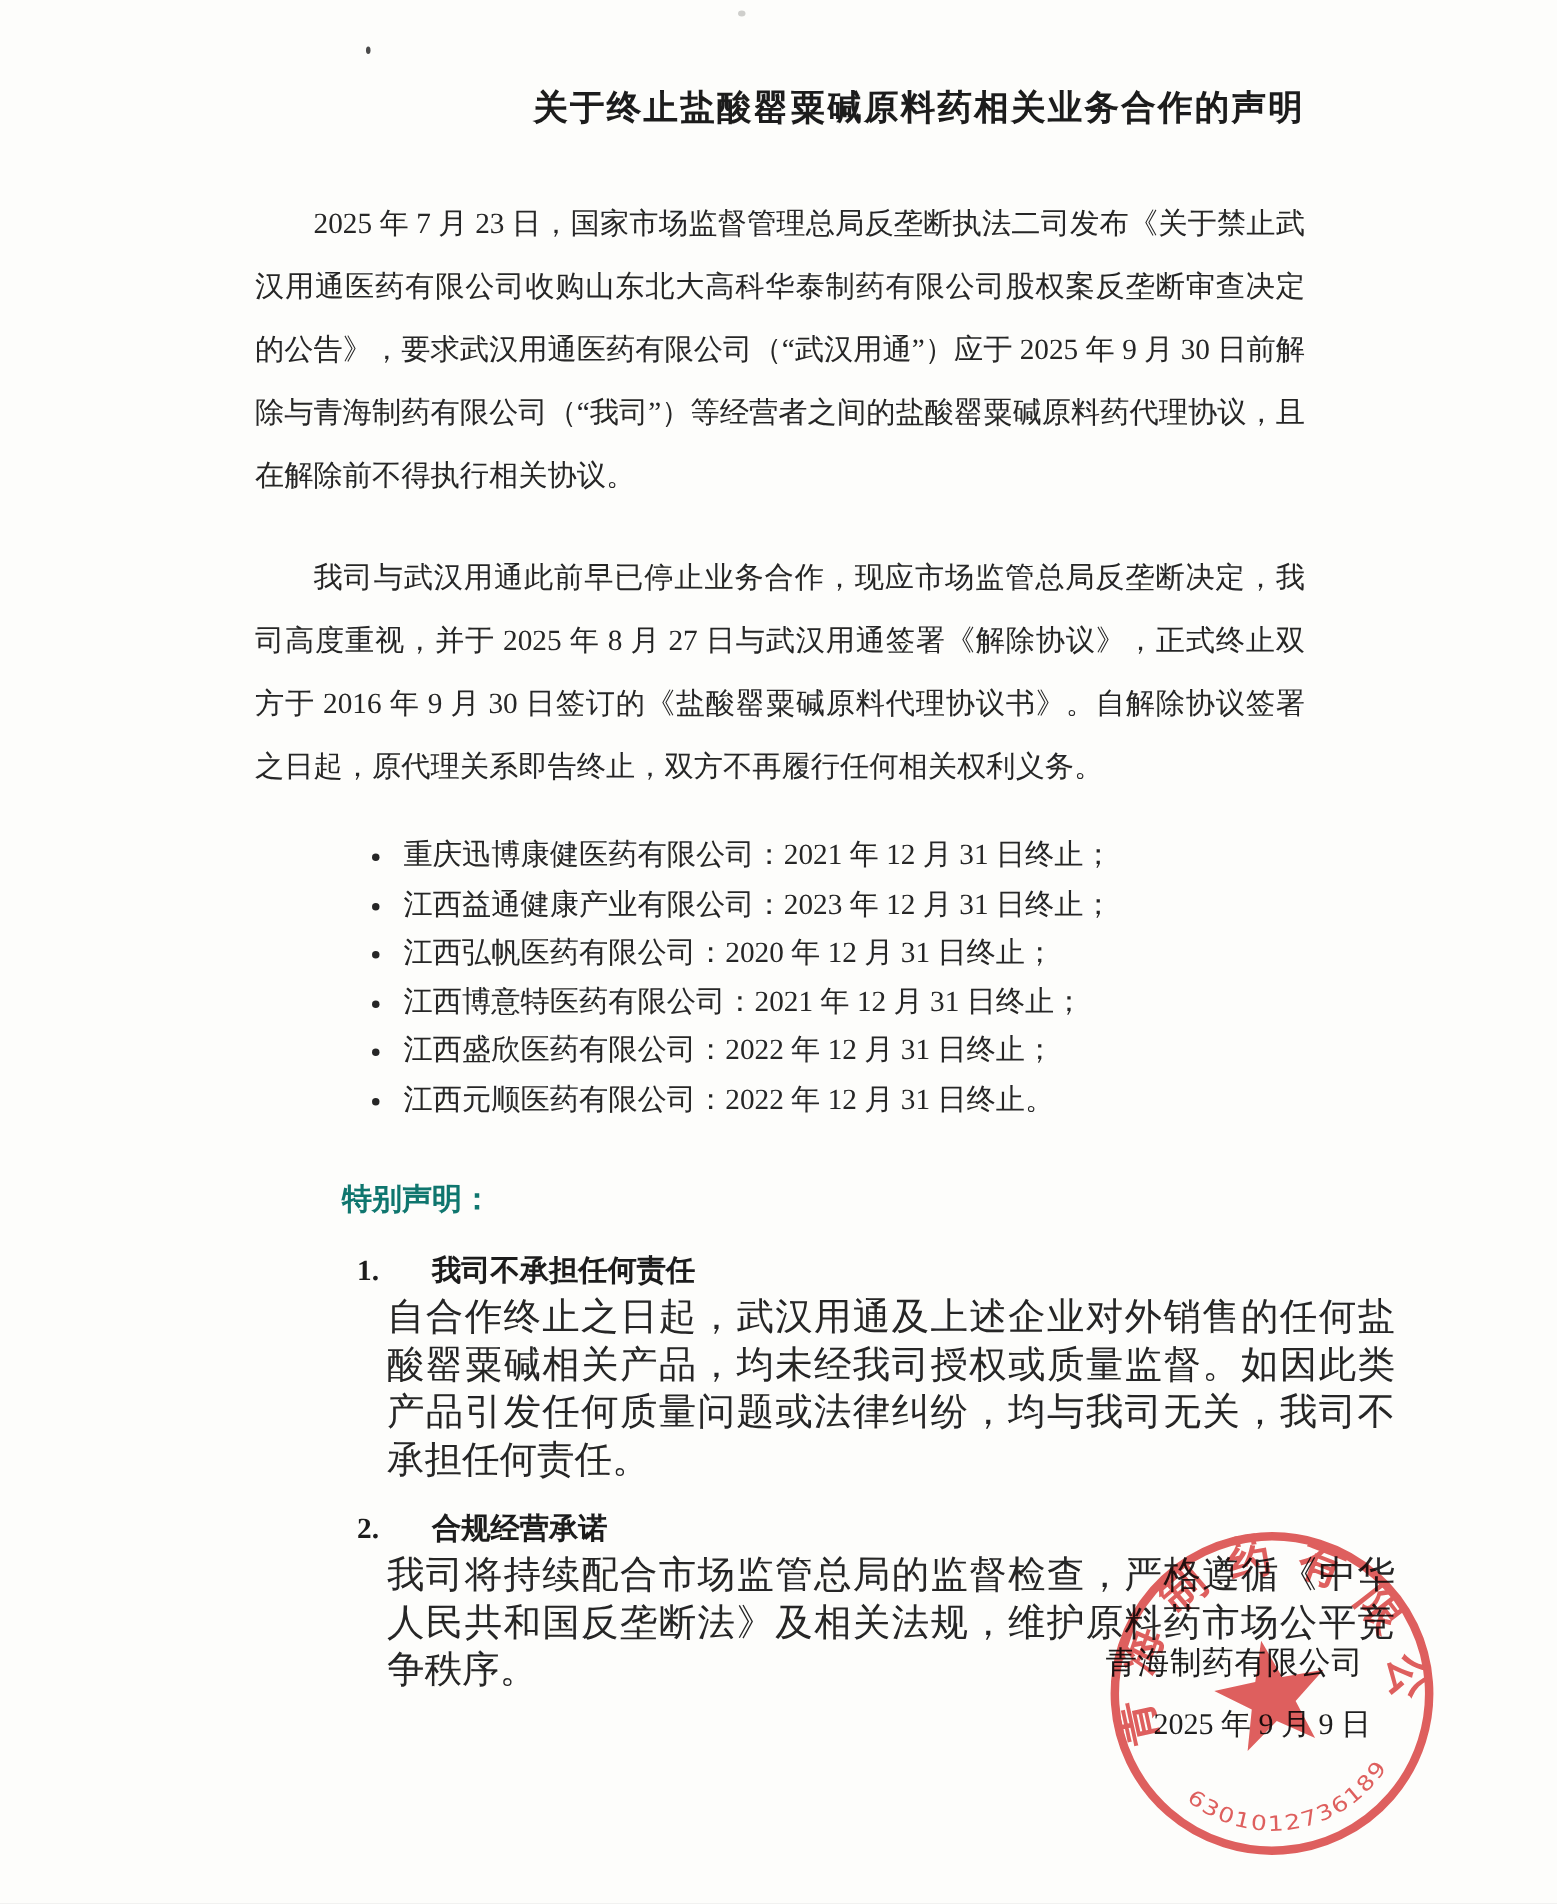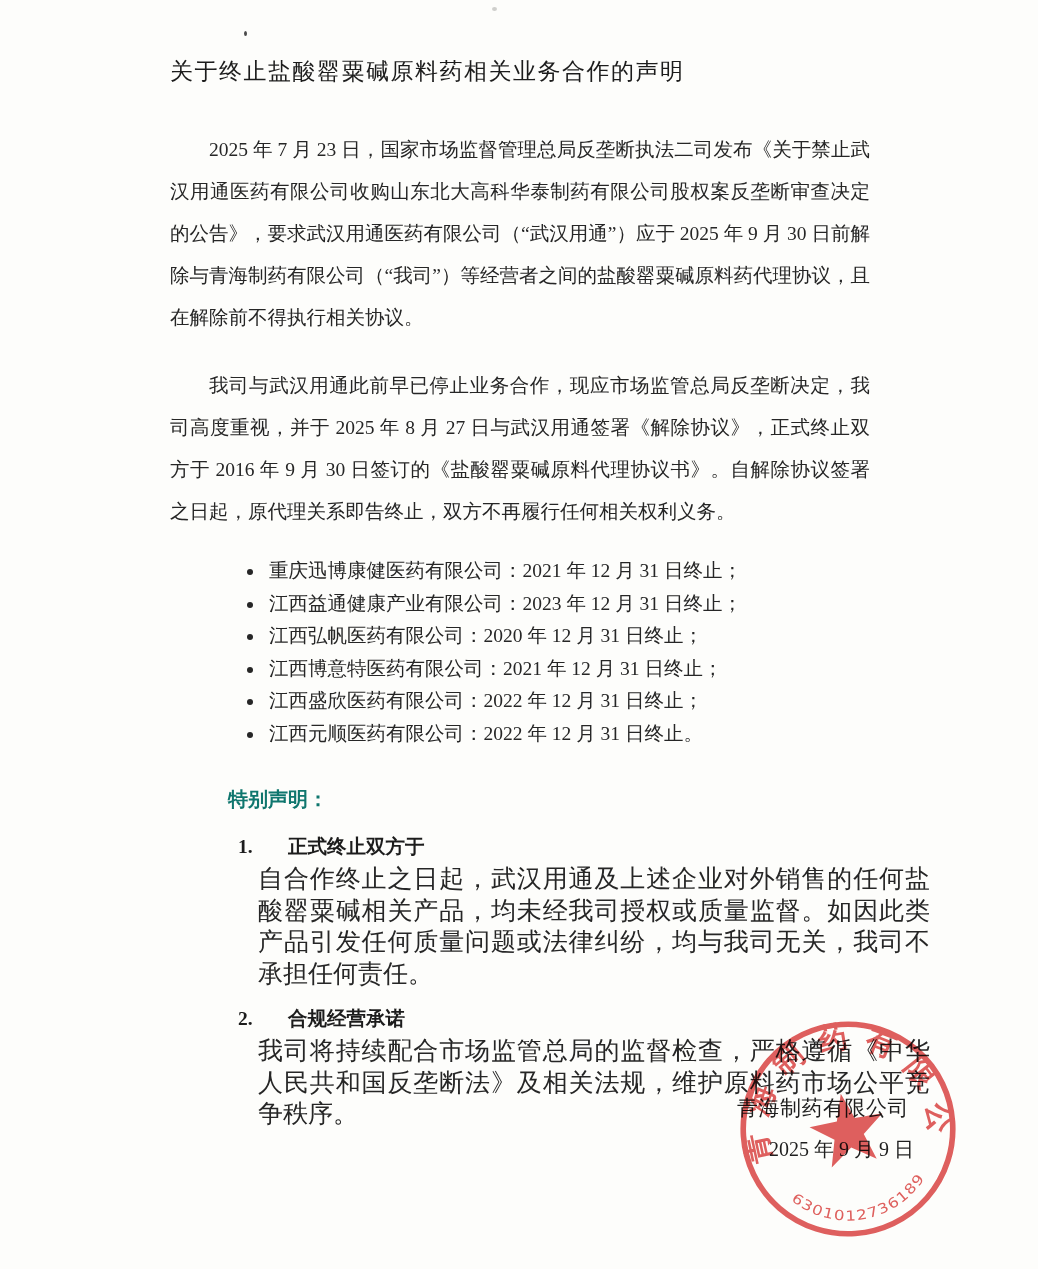--- a/index.html
+++ b/index.html
@@ -8,22 +8,22 @@
     width:1038px; height:1269px;
     margin:0 auto;
     background:#fdfdfb;
     font-family:"Liberation Serif","DejaVu Serif",serif;
     color:#262626;
     overflow:hidden;
   }
   .content { position:absolute; left:170px; top:0; width:700px; }
   .doc-title {
     margin:56px 0 0 0;
-    font-size:23px; font-weight:normal; color:#1c1c1c;
-    text-align:left; letter-spacing:1.5px;
+    font-size:23px; font-weight:bold; color:#1c1c1c;
+    text-align:right; letter-spacing:1.5px;
   }
   .para {
     margin:26px 0 0 0;
     font-size:19.5px; line-height:42px;
     text-align:justify; text-indent:2em;
   }
   .para.first { margin-top:42px; }
   ul.bullets {
     margin:22px 0 0 0; padding:0 0 0 95px;
     list-style:disc outside;
@@ -86,21 +86,21 @@
       <li>江西弘帆医药有限公司：2020 年 12 月 31 日终止；</li>
       <li>江西博意特医药有限公司：2021 年 12 月 31 日终止；</li>
       <li>江西盛欣医药有限公司：2022 年 12 月 31 日终止；</li>
       <li>江西元顺医药有限公司：2022 年 12 月 31 日终止。</li>
     </ul>
 
     <div class="special-heading">特别声明：</div>
 
     <div class="numbered">
       <div class="item-head">
-        <span class="num">1.</span><span>正式终止双方于</span>
+        <span class="num">1.</span><span>我司不承担任何责任</span>
       </div>
       <div class="item-body">自合作终止之日起，武汉用通及上述企业对外销售的任何盐酸罂粟碱相关产品，均未经我司授权或质量监督。如因此类产品引发任何质量问题或法律纠纷，均与我司无关，我司不承担任何责任。</div>
 
       <div class="item-head">
         <span class="num">2.</span><span>合规经营承诺</span>
       </div>
       <div class="item-body">我司将持续配合市场监管总局的监督检查，严格遵循《中华人民共和国反垄断法》及相关法规，维护原料药市场公平竞争秩序。</div>
     </div>
   </div>
 

